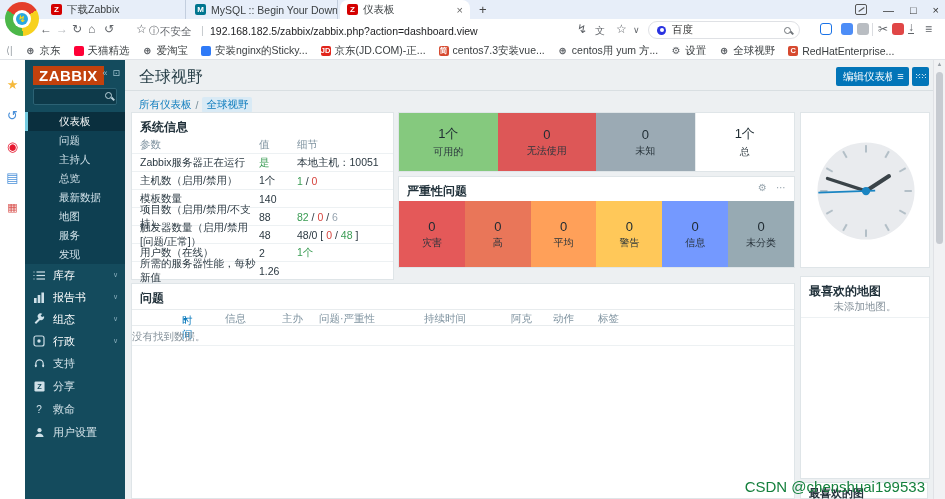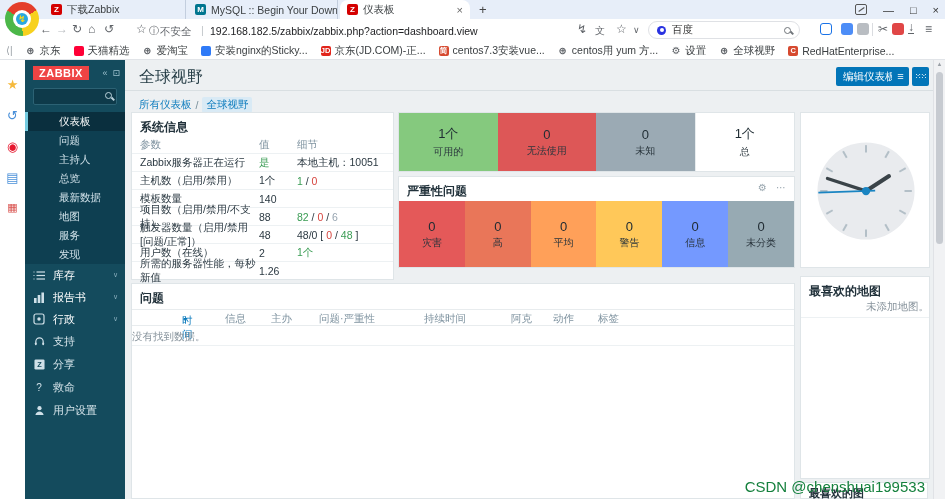--- a/index.html
+++ b/index.html
@@ -63,22 +63,22 @@
 .bmcol{color:#9aa0a6;font-size:10px}
 
 
 .app{position:absolute;left:0;top:60px;width:945px;height:439px;display:flex}
 .strip{width:25px;background:#fff;display:flex;flex-direction:column;align-items:center;
   padding-top:17px;gap:16px;font-size:13px}
 .strip .s1{color:#f5b93c}.strip .s2{color:#4a90d9}.strip .s3{color:#e6162d}
 .strip .s4{color:#4a90d9}.strip .s5{color:#d9534f;font-size:11px}
 
 .sidebar{width:100px;background:#144b5d;position:relative;flex:0 0 auto}
-.zlogo{position:absolute;left:8px;top:6px;background:#ef4444;color:#fff;font-weight:bold;
-  font-size:11px;padding:1px 6px;letter-spacing:.5px}
+.zlogo{position:absolute;left:8px;top:6px;background:#c2410c;color:#fff;font-weight:bold;
+  font-size:15px;padding:1px 6px;letter-spacing:.5px}
 .sctl{position:absolute;right:5px;top:8px;display:flex;gap:5px;color:#9cc0cd;font-size:9px}
 .zsearch{position:absolute;left:8px;top:28px;width:84px;height:17px;background:#0e3a4a;
   border:1px solid #2c6274;border-radius:2px}
 .zsearch .mag{border-color:#bcd3dc;position:absolute;right:4px;top:3px}
 .zsearch .mag::after{background:#bcd3dc}
 .menu{position:absolute;left:0;top:52px;right:0}
 .mitem{height:22px;display:flex;align-items:center;gap:7px;padding:0 7px;font-size:11px;color:#fff}
 .micon{width:14px;display:flex;justify-content:center;flex:0 0 auto}
 .mchev{margin-left:auto;color:#86abba;font-size:7px}
 .submenu{background:#0e3f51}
@@ -135,21 +135,21 @@
 .phead{position:absolute;left:0;right:0;top:25px;height:17px;border-top:1px solid #e8ecee;
   border-bottom:1px solid #e8ecee;font-size:10.5px;color:#7f93a0}
 .phead span{position:absolute;top:2px}
 .phead .sort{color:#0c7bbd}
 .phead .arr{font-size:7px;position:static;color:#0c7bbd}
 .pempty{position:absolute;left:0;right:0;top:42px;height:20px;line-height:20px;
   font-size:10.5px;color:#87939c;border-bottom:1px solid #edf1f3}
 
 
 .w-map{left:675px;top:216px;width:130px;height:203px}
-.wempty{position:absolute;left:0;right:0;top:23px;text-align:right;font-size:10.5px;color:#87939c}
+.wempty{position:absolute;left:0;right:0;top:23px;text-align:center;font-size:10.5px;color:#87939c}
 .wdiv{position:absolute;left:0;right:0;top:40px;border-top:1px solid #edf1f3}
 .w-gra{left:675px;top:422px;width:128px;height:17px}
 .w-gra .wtitle{top:3px;font-size:11px}
 
 
 .vscroll{width:12px;background:#f1f2f4;border-left:1px solid #e0e2e6;position:relative;flex:0 0 auto}
 .vscroll .up{position:absolute;top:1px;left:0;right:0;text-align:center;font-size:6px;color:#9aa0a6}
 .vscroll .thumb{position:absolute;left:2px;top:12px;width:7px;height:172px;background:#c7cbd1;border-radius:4px}
 
 .watermark{position:absolute;right:8px;bottom:4px;font-size:15px;color:#15803d;z-index:9}
@@ -310,20 +310,29 @@
         </div>
         <div class="mitem">
           <span class="micon">
             <svg width="12" height="11" viewBox="0 0 12 11">
                 <rect x="1" y="6" width="2.6" height="5" fill="#cfe0e8"></rect>
                 <rect x="4.7" y="3" width="2.6" height="8" fill="#cfe0e8"></rect>
                 <rect x="8.4" y="0.5" width="2.6" height="10.5" fill="#cfe0e8"></rect>
               </svg>
           </span>
           <span>报告书</span>
+          <span class="mchev">∨</span>
+        </div>
+        <div class="mitem">
+          <span class="micon">
+            <svg width="12" height="12" viewBox="0 0 12 12">
+                <path d="M11 3.2A3 3 0 0 1 7 6.9L3 10.9 1.6 9.5l4-4A3 3 0 0 1 9.3.8L7.6 2.5l1.4 1.4L11 3.2z" fill="#cfe0e8"></path>
+              </svg>
+          </span>
+          <span>组态</span>
           <span class="mchev">∨</span>
         </div>
         <div class="mitem">
           <span class="micon">
             <svg width="12" height="12" viewBox="0 0 12 12">
                 <rect x="1" y="1" width="10" height="10" rx="2" fill="none" stroke="#cfe0e8" stroke-width="1.2"></rect>
                 <circle cx="6" cy="6" r="1.7" fill="#cfe0e8"></circle>
               </svg>
           </span>
           <span>行政</span>
@@ -500,21 +509,21 @@
           <rect x="59.2" y="8" width="1.8" height="62" fill="#1a85c2" transform="rotate(268 60 60)"></rect>
           <circle cx="60" cy="60" r="4.5" fill="#1a85c2"></circle>
         </svg>
       </div>
 
       <div class="wg w-prob">
         <div class="wtitle">问题</div>
         <div class="phead">
           <span style="left:50px" class="sort"><span>时间</span> <span class="arr">▼</span></span>
           <span style="left:93px">信息</span>
-          <span style="left:139px">主办</span>
+          <span style="left:150px">主办</span>
           <span style="left:187px">问题·严重性</span>
           <span style="left:292px">持续时间</span>
           <span style="left:379px">阿克</span>
           <span style="left:421px">动作</span>
           <span style="left:466px">标签</span>
         </div>
         <div class="pempty">没有找到数据。</div>
       </div>
 
       <div class="wg w-map">

